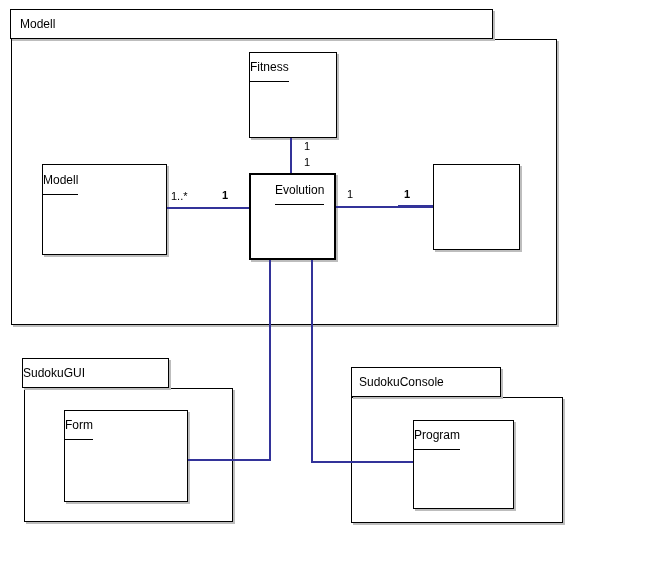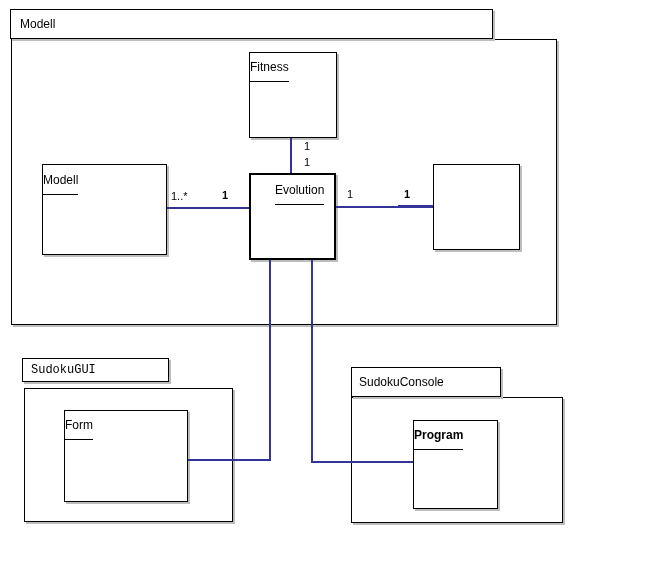--- a/index.html
+++ b/index.html
@@ -62,21 +62,21 @@
 <body>
 
 <div class="canvas">
 
   <div class="pkg-body" style="left:11px;top:39px;width:546px;height:286px;"></div>
   <div class="pkg-tab" style="left:10px;top:9px;width:483px;height:30px;">
     <span>Modell</span>
   </div>
 
   <div class="pkg-body" style="left:24px;top:388px;width:209px;height:134px;"></div>
-  <div class="pkg-tab" style="left:22px;top:358px;width:147px;height:24px;padding-left:8px;font-family:Liberation Mono, monospace;">
+  <div class="pkg-tab" style="left:22px;top:358px;width:147px;height:30px;padding-left:0;">
     <span>SudokuGUI</span>
   </div>
 
   <div class="pkg-body" style="left:351px;top:397px;width:212px;height:126px;"></div>
   <div class="pkg-tab" style="left:351px;top:367px;width:150px;height:30px;padding-left:7px;">
     <span>SudokuConsole</span>
   </div>
 
   <div class="uml-class c-fitness" style="left:249px;top:52px;width:88px;height:86px;">
     <div class="t">Fitness</div>
@@ -100,21 +100,21 @@
     <div class="a"></div>
     <div class="o"></div>
   </div>
 
   <div class="uml-class c-form" style="left:64px;top:410px;width:124px;height:92px;">
     <div class="t">Form</div>
     <div class="a"></div>
     <div class="o"></div>
   </div>
 
-  <div class="uml-class c-program" style="left:413px;top:420px;width:85px;height:89px;font-weight:bold;">
+  <div class="uml-class c-program" style="left:413px;top:420px;width:101px;height:89px;">
     <div class="t">Program</div>
     <div class="a"></div>
     <div class="o"></div>
   </div>
 
   <div class="line" style="left:290px;top:138px;width:2px;height:35px;"></div>
 
   <div class="line" style="left:167px;top:207px;width:82px;height:2px;"></div>
 
   <div class="line" style="left:336px;top:206px;width:97px;height:2px;"></div>

